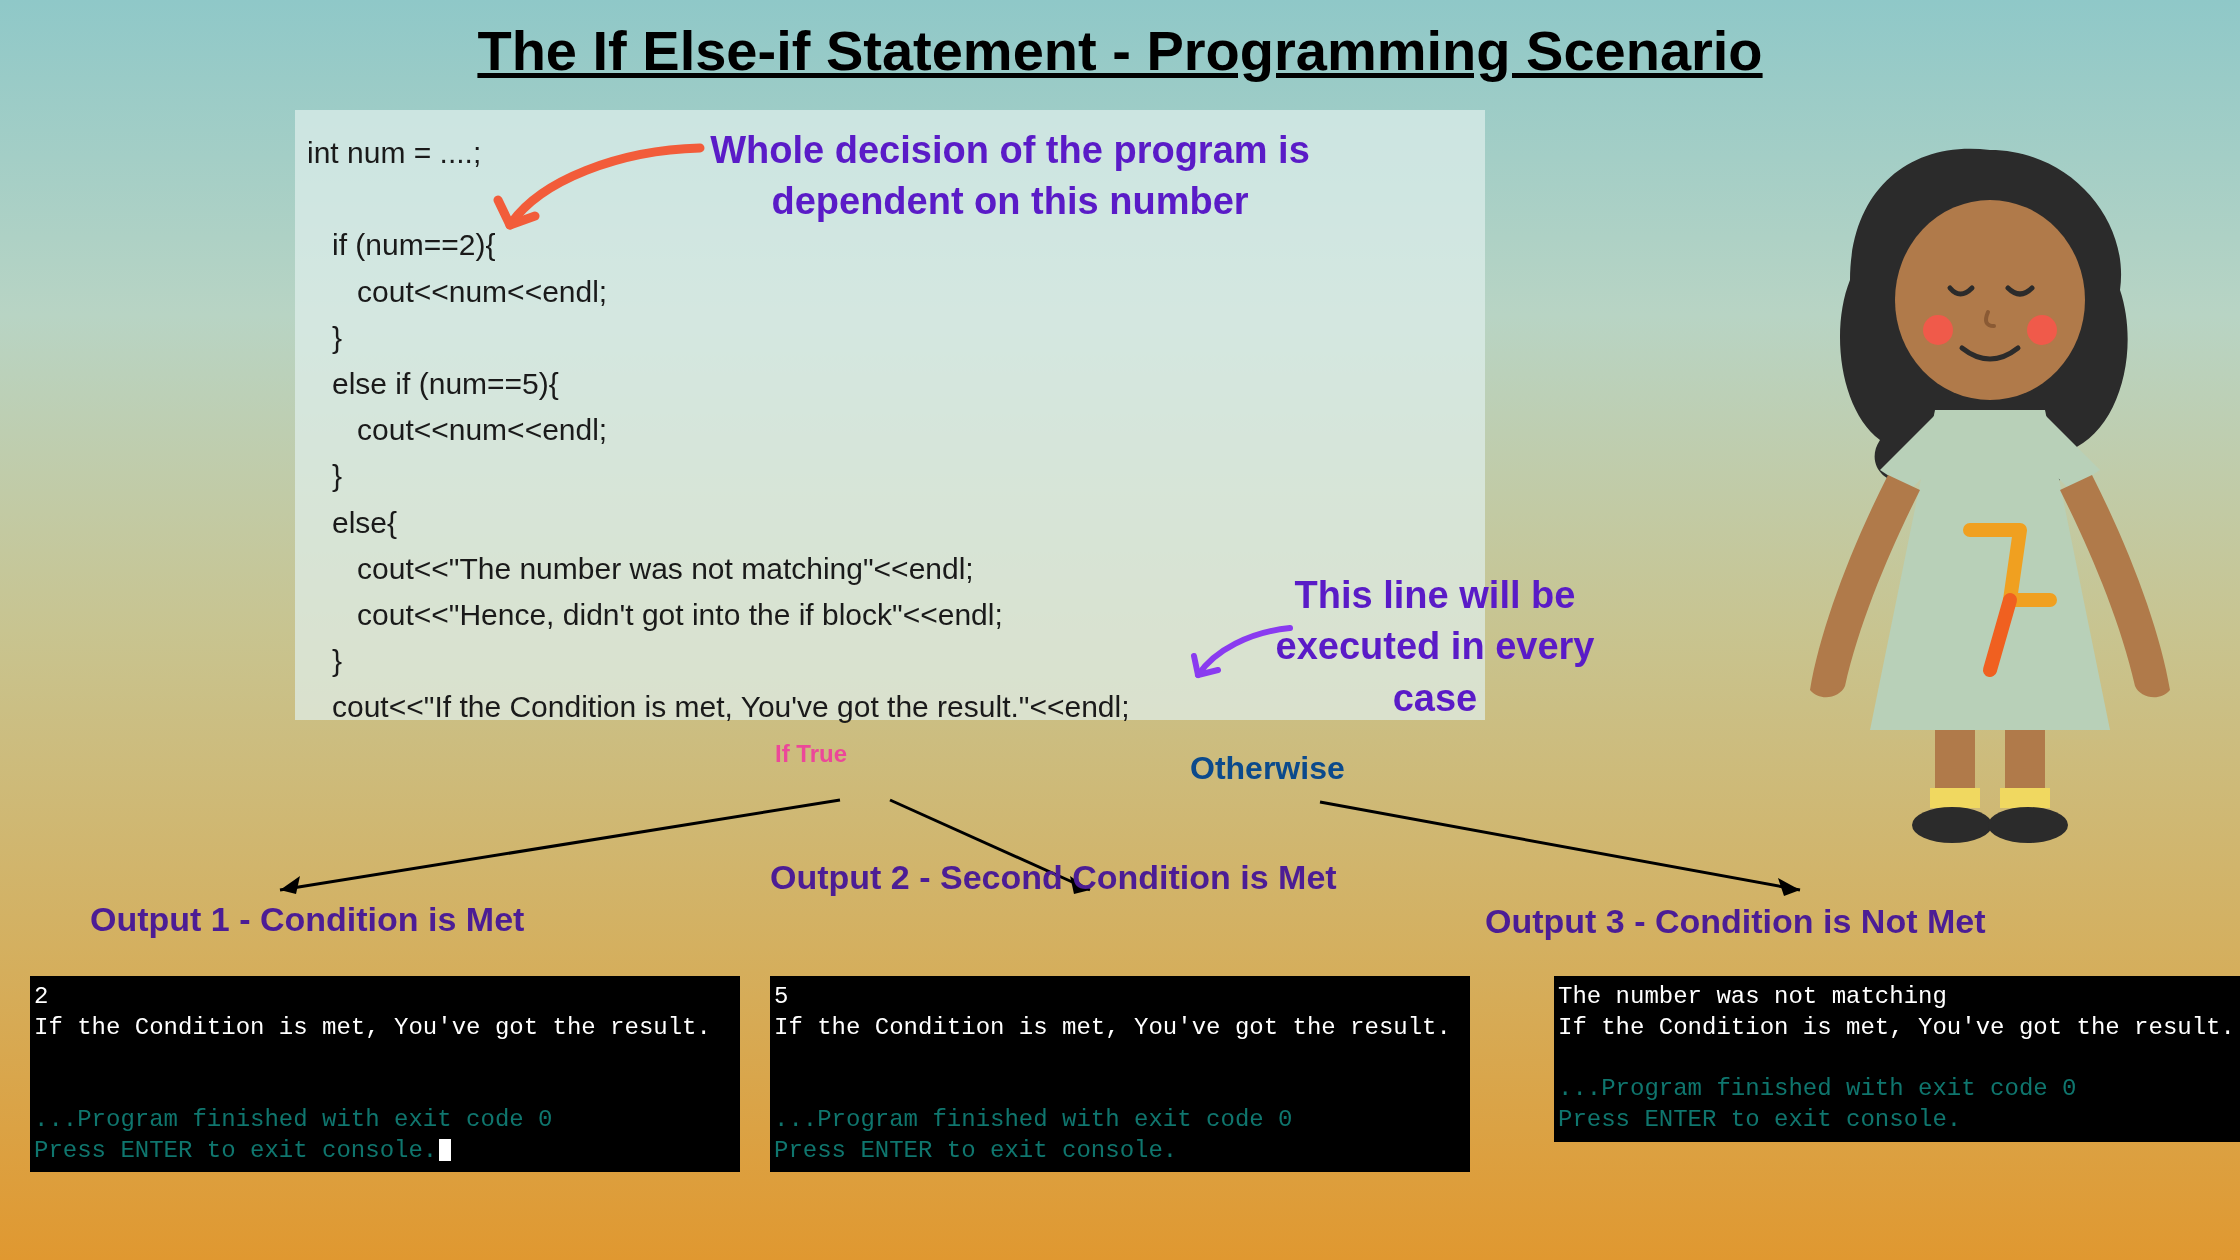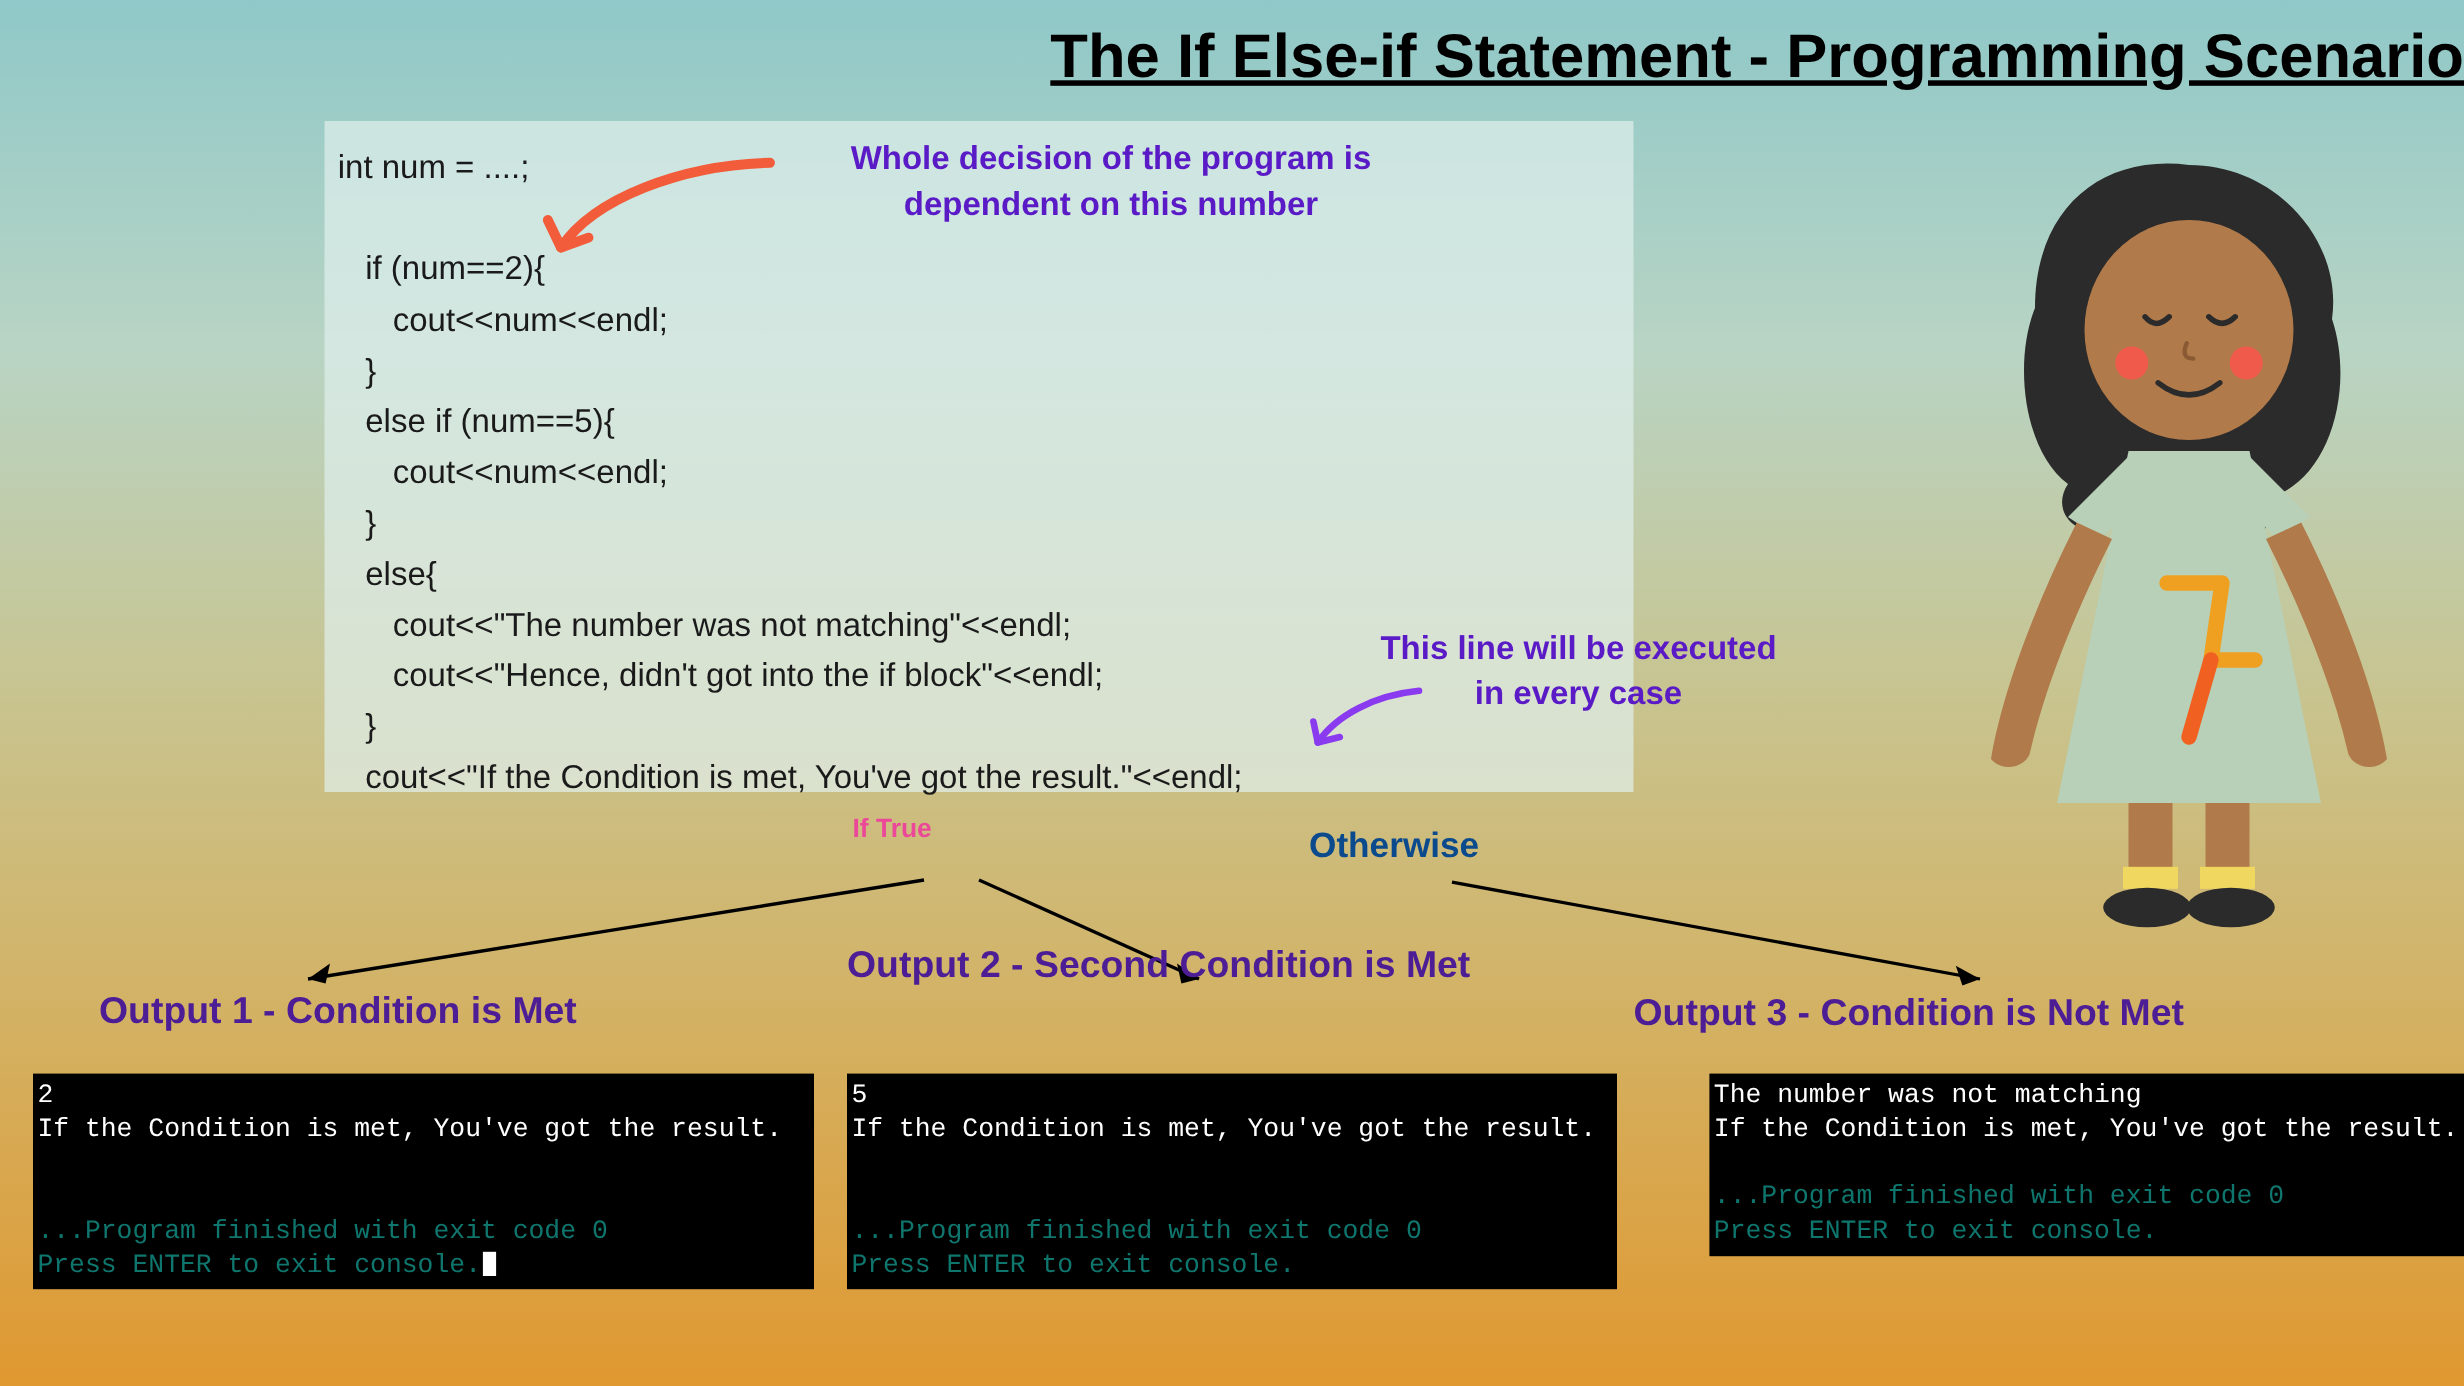--- a/index.html
+++ b/index.html
@@ -5,21 +5,21 @@
   * { margin: 0; padding: 0; box-sizing: border-box; }
   body {
     width: 2240px;
     height: 1260px;
     background: linear-gradient(180deg, #8fc8c8 0%, #b8d4c4 25%, #c8c490 50%, #d4b060 75%, #e09830 100%);
     font-family: Arial, Helvetica, sans-serif;
     position: relative;
     overflow: hidden;
   }
   .title {
-    text-align: right;
+    text-align: center;
     font-size: 56px;
     font-weight: 900;
     text-decoration: underline;
     padding-top: 18px;
     color: #000;
   }
   .code-box {
     position: absolute;
     left: 295px;
     top: 110px;
@@ -30,21 +30,21 @@
     font-family: Arial, sans-serif;
     font-size: 30px;
     line-height: 1.54;
     color: #1a1a1a;
   }
   .code-line { white-space: pre; }
   .annotation {
     position: absolute;
     color: #5a1bc7;
     font-weight: 800;
-    font-size: 30px;
+    font-size: 38px;
     line-height: 1.35;
     text-align: center;
   }
   .ann1 { left: 700px; top: 125px; width: 620px; }
   .ann2 { left: 1245px; top: 570px; width: 380px; }
   .branch-label {
     position: absolute;
     font-size: 24px;
     font-weight: 800;
     color: #ec4899;

